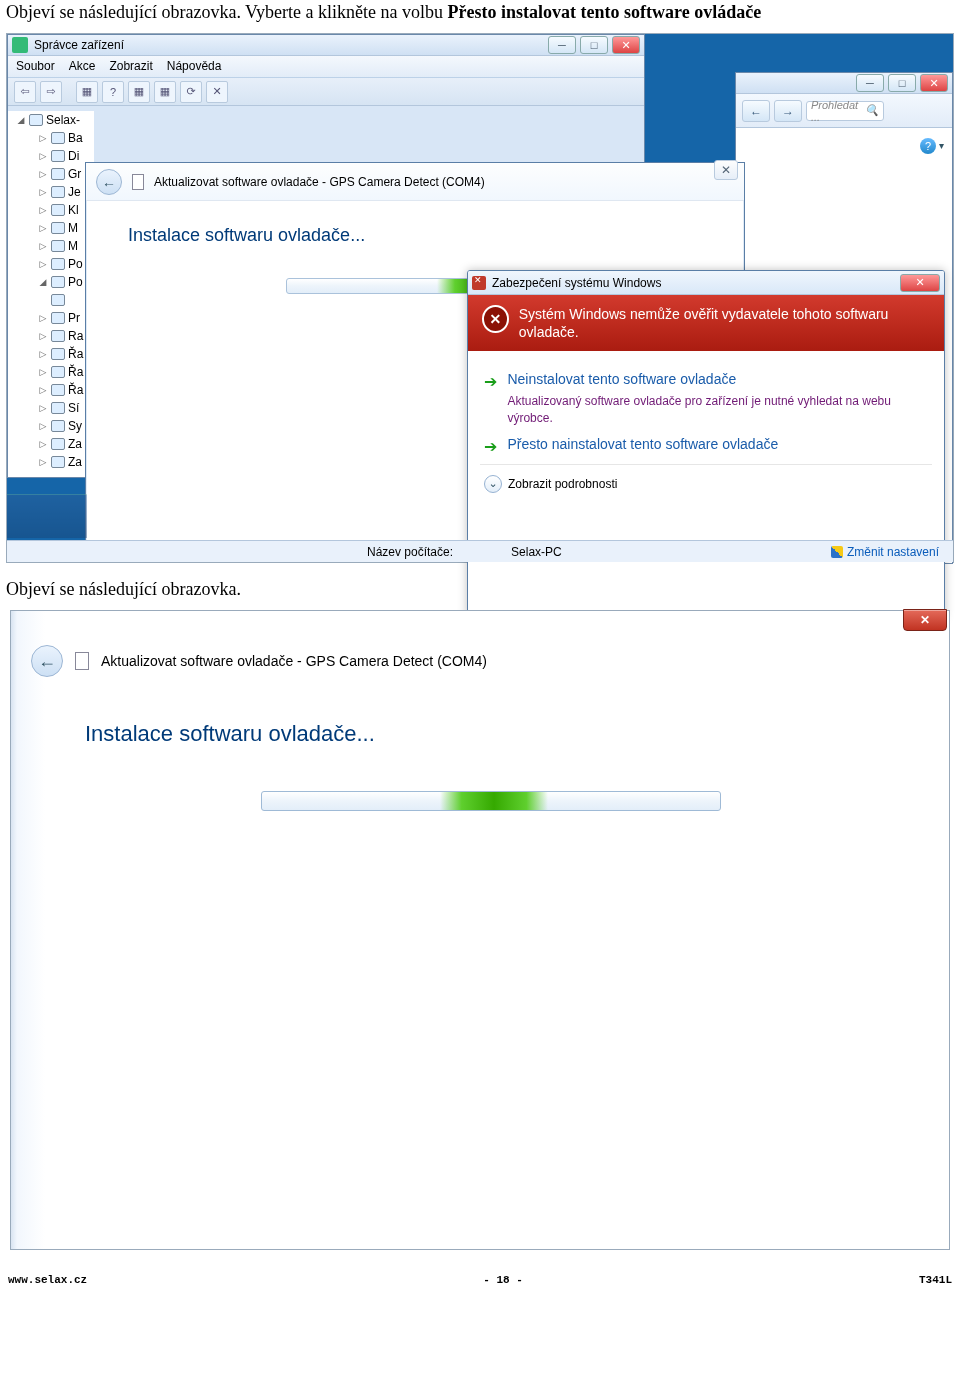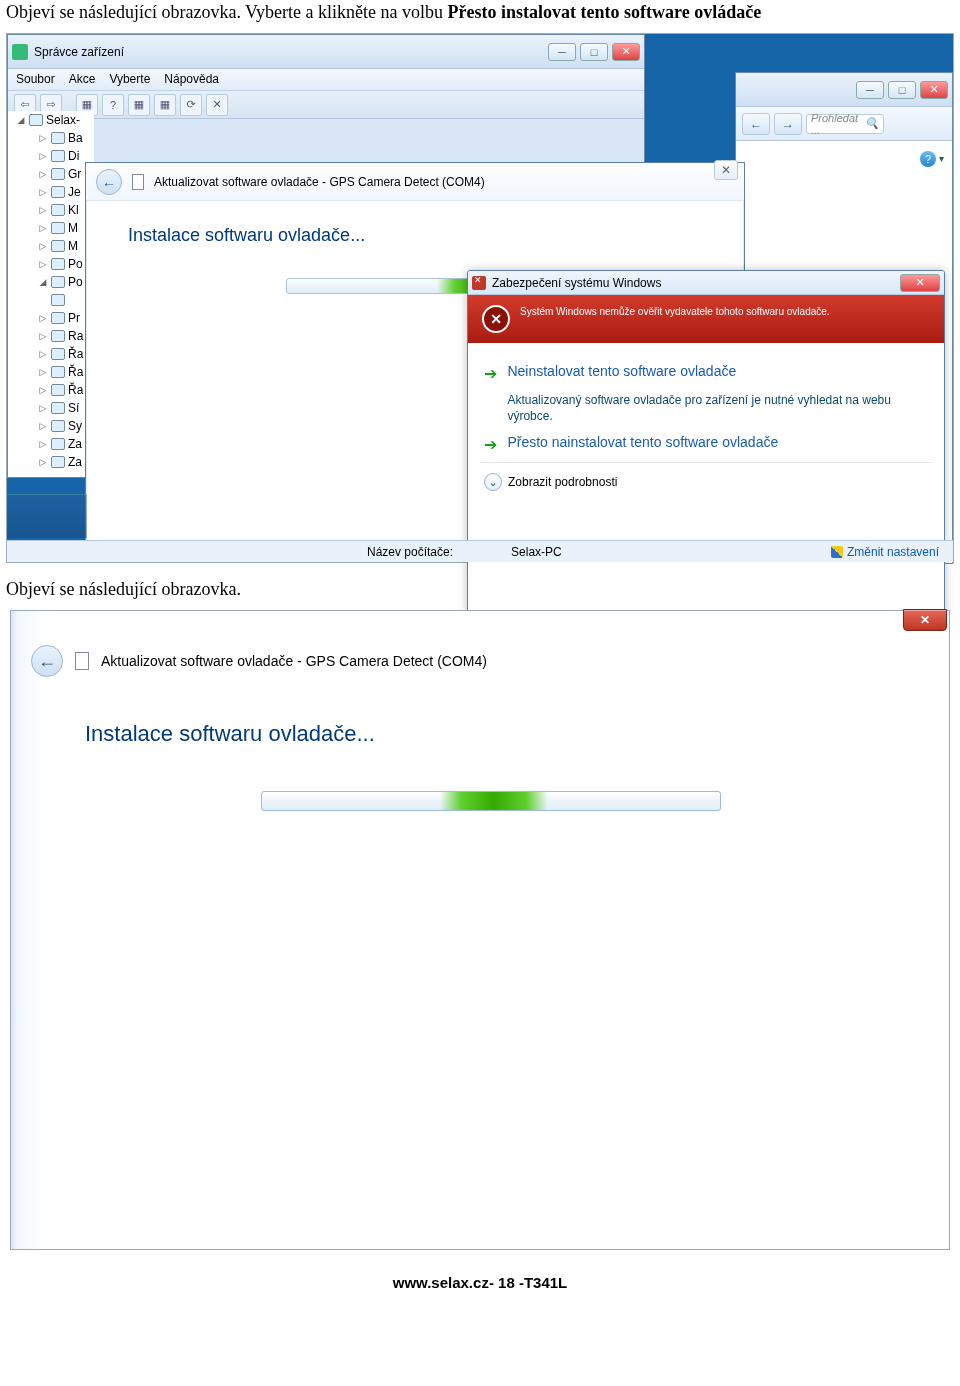--- a/index.html
+++ b/index.html
@@ -2,37 +2,37 @@
 <html><head>
 <meta charset="utf-8">
 <style>
   * { box-sizing: border-box; }
   body {
     margin: 0; padding: 0; font-family: "Segoe UI", Tahoma, sans-serif;
     background: #fff; width: 960px; font-size: 12px; color: #000;
   }
   .doc-text { font-family: "Times New Roman", serif; font-size: 18px; padding: 2px 6px 10px 6px; }
   .doc-text b { font-weight: bold; }
-  .footer { display: flex; justify-content: center; font-family: Liberation Sans, sans-serif;
-            font-size: 15px; padding: 24px 8px 10px 8px; border-top: 0; }
+  .footer { display: flex; justify-content: space-between; font-family: Liberation Mono, monospace;
+            font-size: 11px; padding: 24px 8px 10px 8px; border-top: 0; }
 
   
   .shot1 {
     position: relative; width: 948px; height: 530px; margin: 0 auto 14px auto;
     background: linear-gradient(#1565a8, #1565a8);
     border: 1px solid #9ab;
   }
   
   .devmgr {
     position: absolute; left: 0; top: 0; width: 638px; height: 444px;
     background: linear-gradient(#e8f0fa 0%, #d8e6f6 26px, #d8e6f6 26px);
     border: 1px solid #6a88aa;
   }
   .titlebar {
-    height: 34px; background: linear-gradient(#eaf2fc, #cfe0f3);
+    height: 21px; background: linear-gradient(#eaf2fc, #cfe0f3);
     display: flex; align-items: center; gap: 6px; padding: 0 4px;
     border-bottom: 1px solid #b3c6dc;
   }
   .tb-icon { width: 16px; height: 16px; background: #3b7; border-radius: 2px; display: inline-block; }
   .tb-title { flex: 1; font-size: 12px; color: #000; }
   .winbtns { display: flex; gap: 4px; margin-left: auto; }
   .winbtn { width: 28px; height: 18px; border-radius: 3px; border: 1px solid #8aa;
             background: linear-gradient(#f6fbff,#d4e6f6); display: flex; align-items: center; justify-content: center;
             font-size: 11px; color: #456; }
   .winbtn.close { background: linear-gradient(#f99,#d44); color: #fff; }
@@ -91,26 +91,26 @@
     background: #fff; border: 1px solid #5a7ea6; box-shadow: 0 0 10px rgba(0,0,0,.25);
     border-radius: 3px; overflow: hidden;
   }
   .secdlg .titlebar { background: linear-gradient(#f0f6fd,#d9e8f8); height: 24px; }
   .shield { width: 14px; height: 14px; background: #c0392b; border-radius: 2px; position: relative; }
   .shield::after { content: "✕"; color: #fff; font-size: 9px; position: absolute; left: 2px; top: -1px; }
   .secdlg .winbtn.close { width: 40px; }
   .secred { background: linear-gradient(#d23a2d,#aa1c10); color: #fff; padding: 10px 14px; display: flex; gap: 10px; }
   .secred .shicon { width: 28px; height: 28px; border-radius: 50%; background: #8b1106; border: 2px solid #fff;
                     display: flex; align-items: center; justify-content: center; font-size: 14px; font-weight: bold; }
-  .secred .txt { font-size: 10px; line-height: 1.3; }
+  .secred .txt { font-size: 14px; line-height: 1.3; }
   .secbody { padding: 12px 12px 6px 12px; }
   .secopt { display: flex; gap: 10px; padding: 8px 4px 2px 4px; }
   .arrow { color: #1a9e1a; font-size: 16px; margin-top: 1px; }
   .optmain { color: #1a5caa; font-size: 14px; }
-  .optdesc { color: #0c4a6e; font-size: 12px; line-height: 1.35; margin-top: 13px; max-width: 390px; }
+  .optdesc { color: #701a75; font-size: 12px; line-height: 1.35; margin-top: 6px; max-width: 390px; }
   .detail { display: flex; align-items: center; gap: 6px; padding: 10px 4px 4px 4px; border-top: 1px solid #e6e6e6; margin-top: 6px; }
   .chev { width: 18px; height: 18px; border: 1px solid #96b2d2; border-radius: 50%;
           display: flex; align-items: center; justify-content: center; color: #356; font-size: 11px;
           background: linear-gradient(#fff,#e3eef9); }
 
   
   .statusrow { position: absolute; left: 0; right: 0; bottom: 0; height: 22px;
                background: #e9f1fb; border-top: 1px solid #b3c6dc; display: flex; align-items: center;
                font-size: 12px; padding: 0; }
   .statusrow .cell { margin-left: 360px; }
@@ -184,21 +184,21 @@
       <span class="tb-title">Správce zařízení</span>
       <div class="winbtns">
         <div class="winbtn">─</div>
         <div class="winbtn">□</div>
         <div class="winbtn close">✕</div>
       </div>
     </div>
     <div class="menubar">
       <span>Soubor</span>
       <span>Akce</span>
-      <span>Vyberte</span>
+      <span>Zobrazit</span>
       <span>Nápověda</span>
     </div>
     <div class="devtoolbar">
       <div class="tbtn">⇦</div>
       <div class="tbtn">⇨</div>
       <span style="width:6px"></span>
       <div class="tbtn">▦</div>
       <div class="tbtn">?</div>
       <div class="tbtn">▦</div>
       <div class="tbtn">▦</div>

